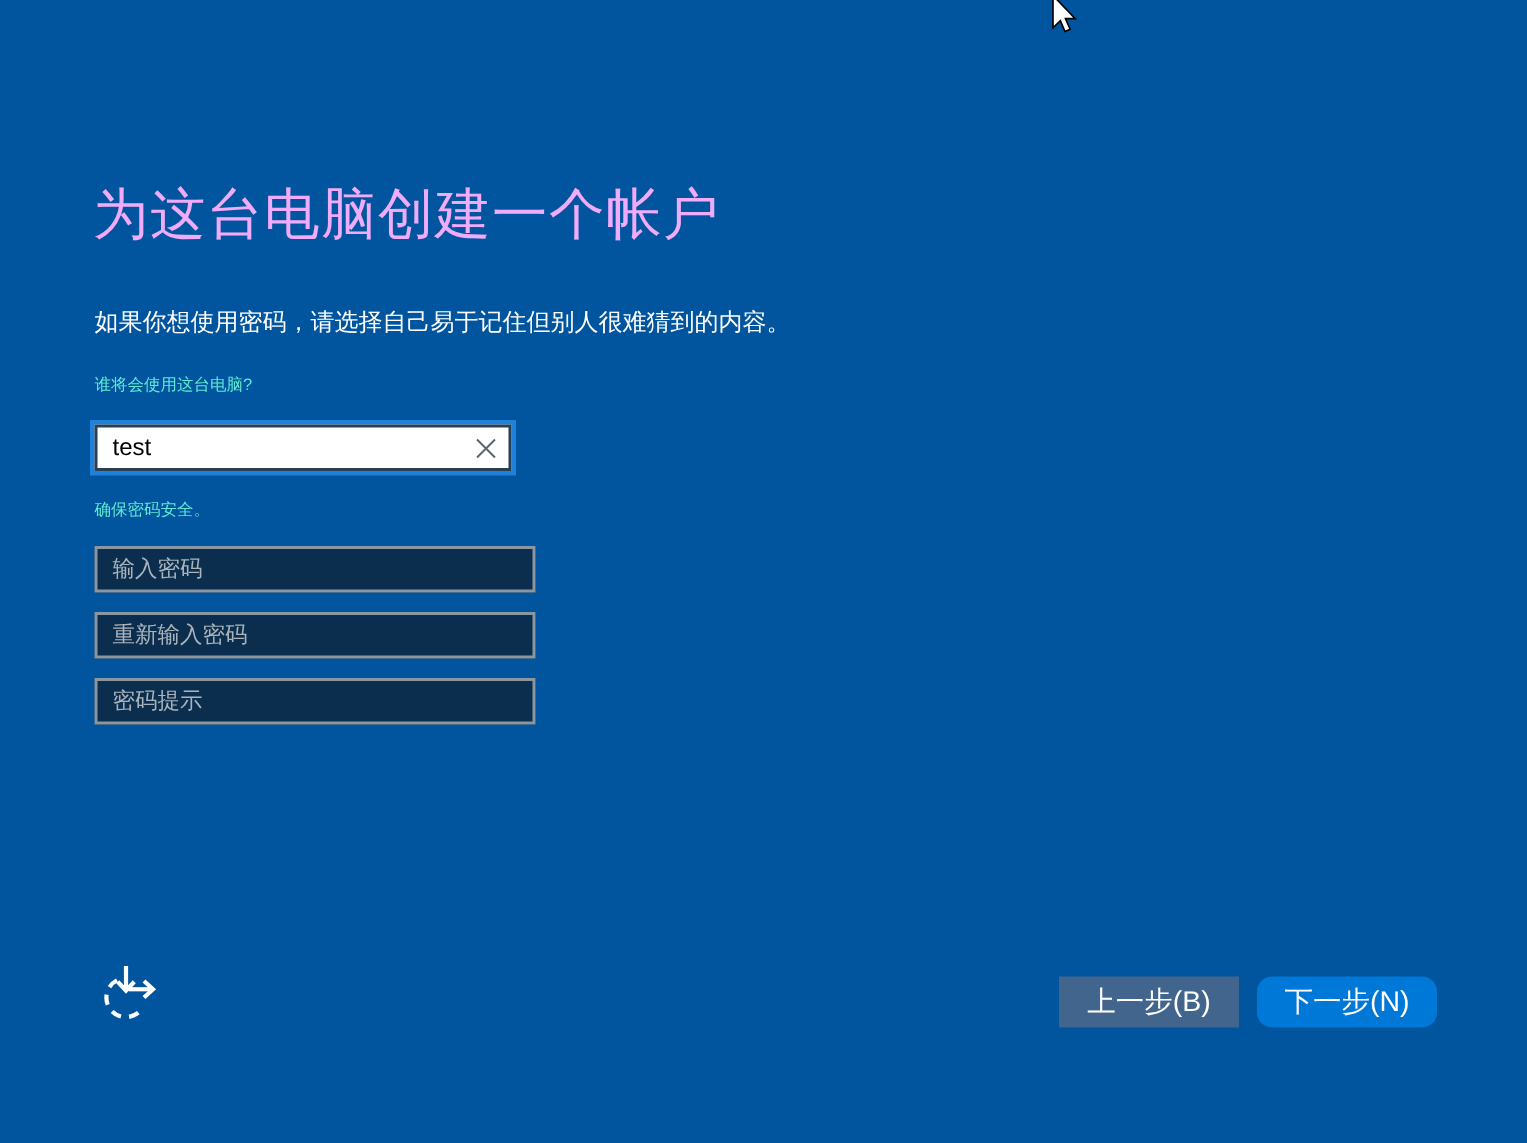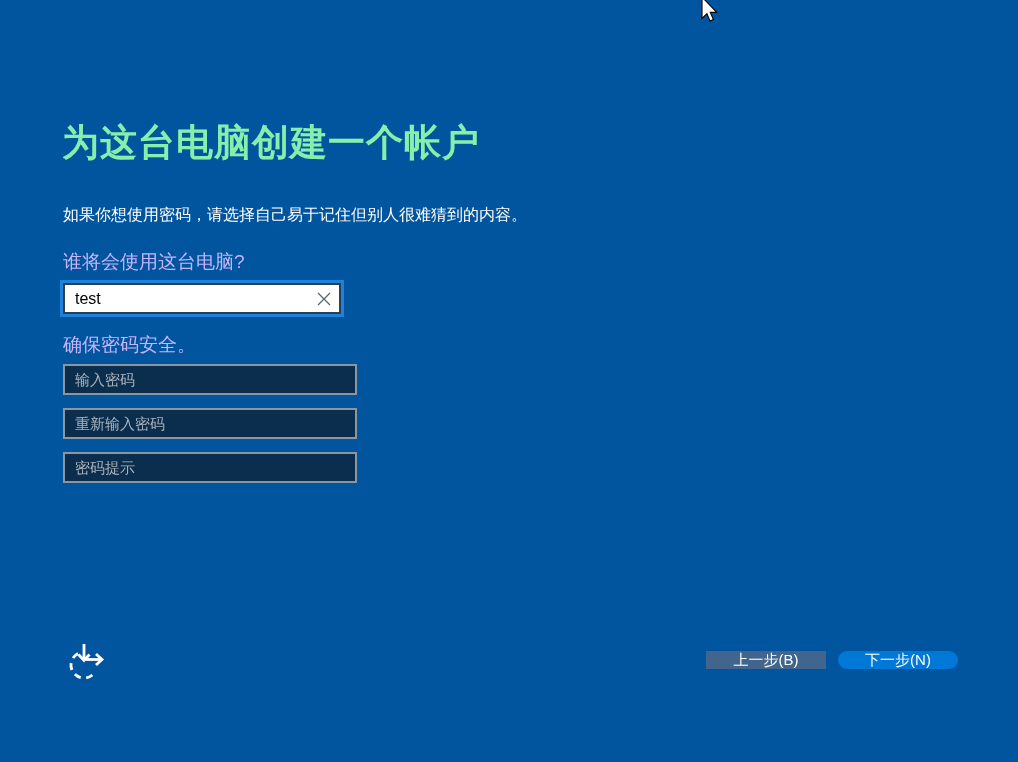--- a/index.html
+++ b/index.html
@@ -11,36 +11,36 @@
     position: relative;
     background: #00559E;
     font-family: "Liberation Sans", sans-serif;
     -webkit-font-smoothing: antialiased;
   }
   .screen { position: absolute; inset: 0; }
 
   .page-title {
     position: absolute; left: 62px; top: 118px;
     margin: 0;
-    color: #86efac;
-    font-size: 37px; font-weight: 700;
+    color: #f0abfc;
+    font-size: 37px; font-weight: 400;
     letter-spacing: 1px;
     white-space: nowrap;
   }
   .page-subtitle {
     position: absolute; left: 63px; top: 205px;
     margin: 0;
     color: #FFFFFF;
     font-size: 16px; font-weight: 400;
     white-space: nowrap;
   }
   .field-label {
     position: absolute; left: 63px;
-    color: #c4b5fd;
-    font-size: 19px;
+    color: #5eead4;
+    font-size: 11px;
     white-space: nowrap;
   }
   .username-label { top: 249px; }
   .password-label { top: 332px; }
 
   .username-wrap {
     position: absolute; left: 63px; top: 283px;
     width: 278px; height: 31px;
     background: #FFFFFF;
     border: 2px solid #2B3F54;
@@ -83,25 +83,25 @@
 
   .ease-btn {
     position: absolute; left: 63px; top: 642px;
     width: 44px; height: 44px;
     background: transparent; border: none; padding: 0;
     cursor: pointer;
   }
 
   .nav-button {
     position: absolute; top: 651px;
-    width: 120px; height: 18px;
+    width: 120px; height: 34px;
     border: none;
     color: #FFFFFF;
     font-family: "Liberation Sans", sans-serif;
-    font-size: 15px;
+    font-size: 19px;
     cursor: pointer;
     padding: 0;
   }
   .back-button { left: 706px; background: #41658C; }
   .next-button { left: 838px; background: #0078D7; border-radius: 10px; }
 
   .cursor {
     position: absolute; left: 701px; top: -3px;
     pointer-events: none;
   }

